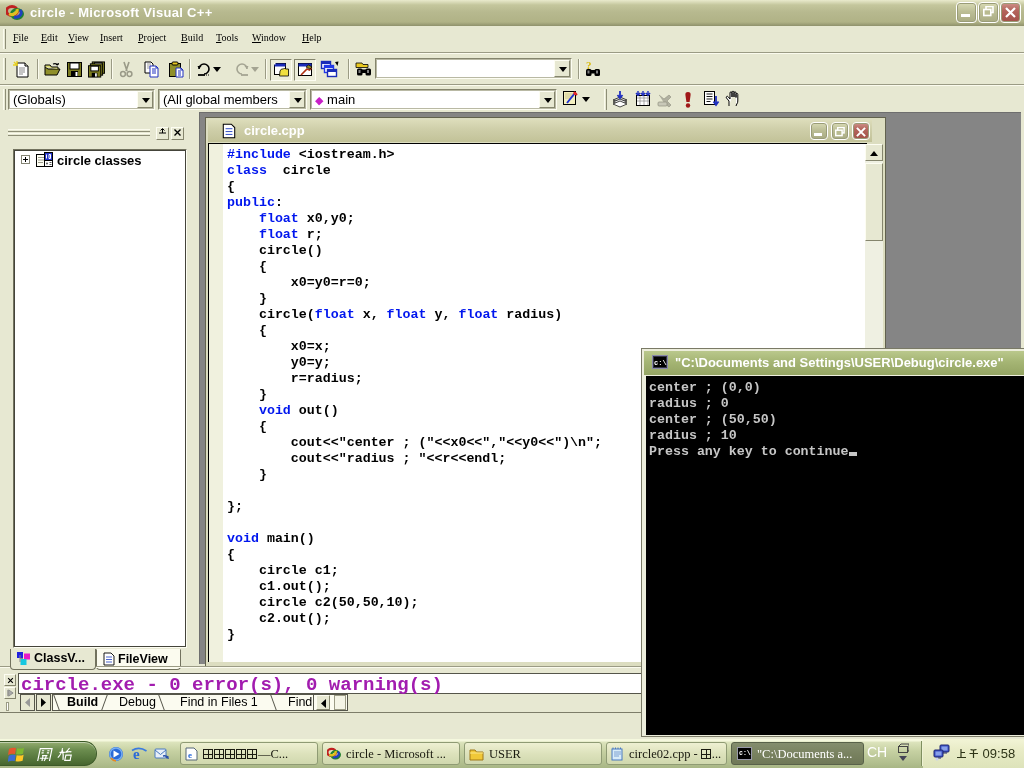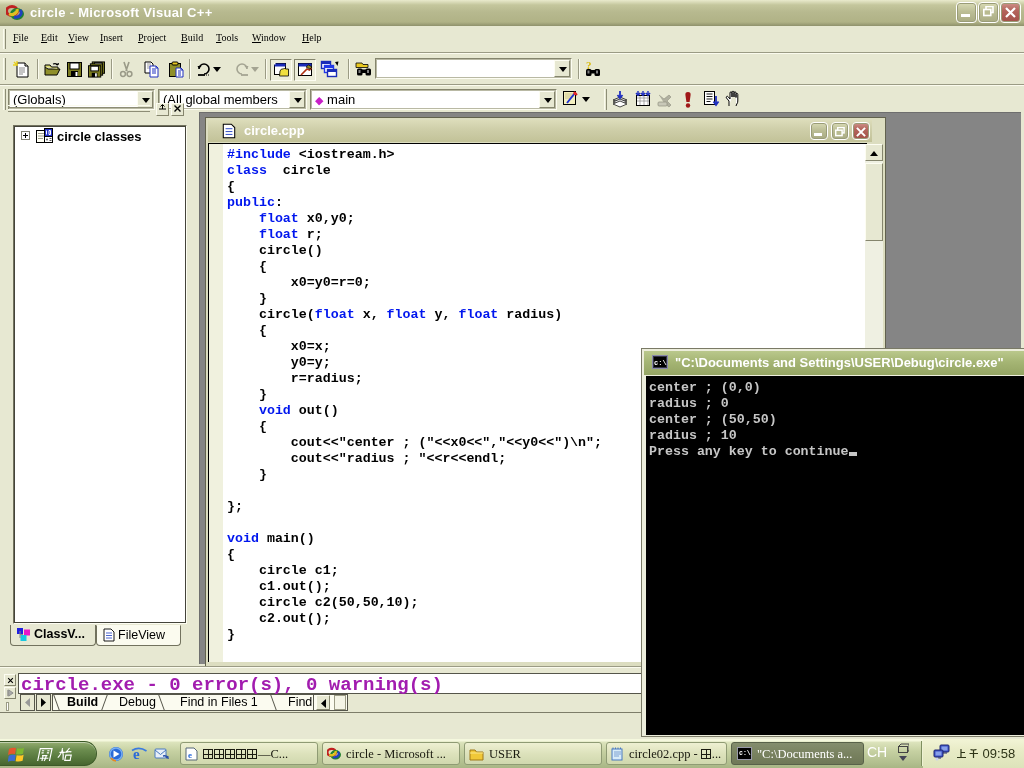--- a/index.html
+++ b/index.html
@@ -246,21 +246,21 @@
       <rect x="2.5" y="1.5" width="10" height="13" fill="#fff" stroke="#000"></rect>
       <path d="M4.5 4 h6 M4.5 6.5 h6 M4.5 9 h6 M4.5 11.5 h4" stroke="#000" stroke-width=".9"></path>
       <path d="M14 6 v8 M11.5 11.5 L14 15 l2.5-3.5" stroke="#2030c0" stroke-width="1.8" fill="none"></path>
     </svg>
 
   <svg class="ticon" style="left:724px;top:5px;width:18px;height:18px" viewBox="0 0 18 18">
       <path d="M5 16 v-5 L2.5 8 q-0.8-1 0.3-1.6 q0.8-0.4 1.6 0.6 L6 9 V3 q0-1.2 1-1.2 t1 1.2 v4 M8 7 V2.4 q0-1.2 1-1.2 t1 1.2 V7 M10 7 V3 q0-1.2 1-1.2 t1 1.2 v4.5 M12 7.5 V4.4 q0-1 0.9-1 t0.9 1 V11 q0 2-1 3 l-0.8 2" fill="#fff" stroke="#000" stroke-width="1"></path>
     </svg>
 </div>
 
-<div class="ab" id="pane" style="left:0;top:100px;width:227px;height:552px">
+<div class="ab" id="pane" style="left:0;top:124px;width:227px;height:552px">
 
   <div class="ab" style="left:8px;top:5px;width:142px;height:3px;border-top:1px solid #fbfbee;border-bottom:1px solid #8d8d76"></div>
   <div class="ab" style="left:8px;top:9px;width:142px;height:3px;border-top:1px solid #fbfbee;border-bottom:1px solid #8d8d76"></div>
   <div class="sbtn" style="left:156px;top:3px"><svg width="9" height="9" viewBox="0 0 9 9">
         <path d="M1 5 h7 M4.5 5 v-4 M2.5 2.5 L4.5 0.5 6.5 2.5" stroke="#000" fill="none"></path>
       </svg></div>
   <div class="sbtn" style="left:171px;top:3px"><svg width="9" height="9" viewBox="0 0 9 9">
         <path d="M1.5 1.5 L7.5 7.5 M7.5 1.5 L1.5 7.5" stroke="#000" stroke-width="1.4"></path>
       </svg></div>
 
@@ -288,21 +288,21 @@
         <rect x="4.5" y="8" width="6" height="6" fill="#18c8e0"></rect>
         <path d="M4 4 v7 M4 7.5 h3" stroke="#888" fill="none"></path>
       </svg>
     <div class="ab" style="left:23px;top:2px;font-size:12.5px;font-weight:bold;color:#000">ClassV...</div>
   </div>
   <div class="ab" style="left:96px;top:525px;width:85px;height:21px;background:#fbfbef;border:1px solid #72725e;border-top:1px solid #fbfbef;border-radius:0 0 4px 4px">
     <svg class="ab" style="left:6px;top:2px" width="12" height="14" viewBox="0 0 12 14">
         <path d="M1 1 h7 l3 3 v9 h-10 z" fill="#fff" stroke="#000" stroke-width=".9"></path>
         <path d="M3 5 h6 M3 7.5 h6 M3 10 h6" stroke="#2040c0" stroke-width=".8"></path>
       </svg>
-    <div class="ab" style="left:21px;top:2px;font-size:12.5px;font-weight:normal;color:#000">FileView</div>
+    <div class="ab" style="left:21px;top:2px;font-size:12.5px;font-weight:bold;color:#000">FileView</div>
   </div>
 </div>
 
 <div class="ab" id="mdi" style="left:199px;top:112px;width:823px;height:552px;background:#858585;border-top:1px solid #6e6e6e;border-left:1px solid #6e6e6e"></div>
 
 <div class="ab" id="editor" style="left:205px;top:117px;width:681px;height:551px;background:#dcddc0;border:1px solid #62624e">
 
   <div class="ab" style="left:2px;top:2px;right:13px;height:22px;background:linear-gradient(180deg,#dcdcba 0,#cfcfaa 40%,#c2c298 100%)">
     <svg class="ab" style="left:14px;top:3px" width="14" height="16" viewBox="0 0 12 14">
         <path d="M1 1 h7 l3 3 v9 h-10 z" fill="#fff" stroke="#000" stroke-width=".9"></path>

